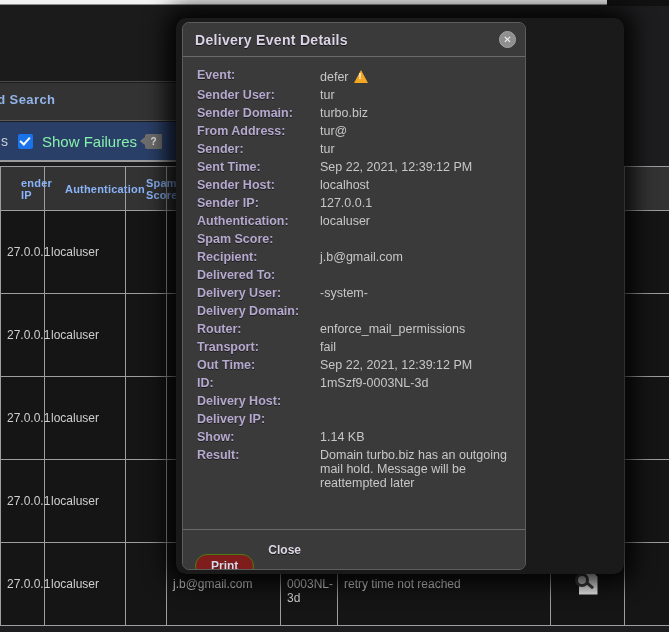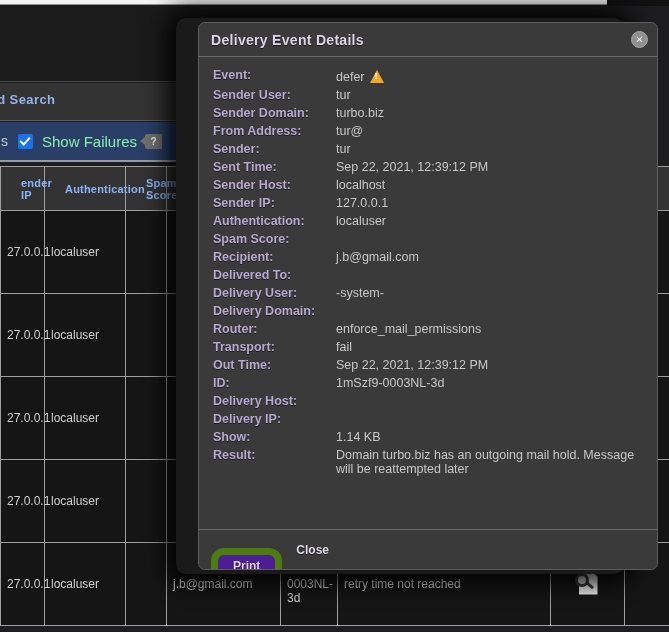--- a/index.html
+++ b/index.html
@@ -153,22 +153,22 @@
   #modal-shadow {
     position: absolute;
     left: 176px; top: 18px;
     width: 448px; height: 556px;
     border-radius: 10px;
     background: #1a1a1a;
     box-shadow: 0 0 22px 10px rgba(0,0,0,.85);
   }
   #modal {
     position: absolute;
-    left: 198px; top: 22px;
-    width: 460px; height: 548px;
+    left: 182px; top: 22px;
+    width: 344px; height: 548px;
     background: #3a3a3a;
     border: 1px solid #5d5d5d;
     border-radius: 7px;
     overflow: hidden;
     display: flex;
     flex-direction: column;
   }
   #modal-header {
     height: 34px; flex: none;
     background: #3a3a3a;
@@ -234,22 +234,22 @@
   #modal-footer {
     flex: none;
     height: 40px;
     background: #3a3a3a;
     border-top: 1px solid #6a6a6a;
     display: flex; align-items: center;
     padding-left: 12px;
     gap: 14px;
   }
   #print-button {
-    background: #4c1d95;
-    border: 7px solid #4d7c0f;
+    background: #7f1d1d;
+    border: 1px solid #4d7c0f;
     border-radius: 13px;
     color: #ddd6e6;
     font-size: 12px;
     font-weight: bold;
     padding: 4px 15px;
     cursor: pointer;
     text-shadow: 0 1px 0 rgba(0,0,0,.6);
     margin-top: 32px;
   }
   #close-link {

